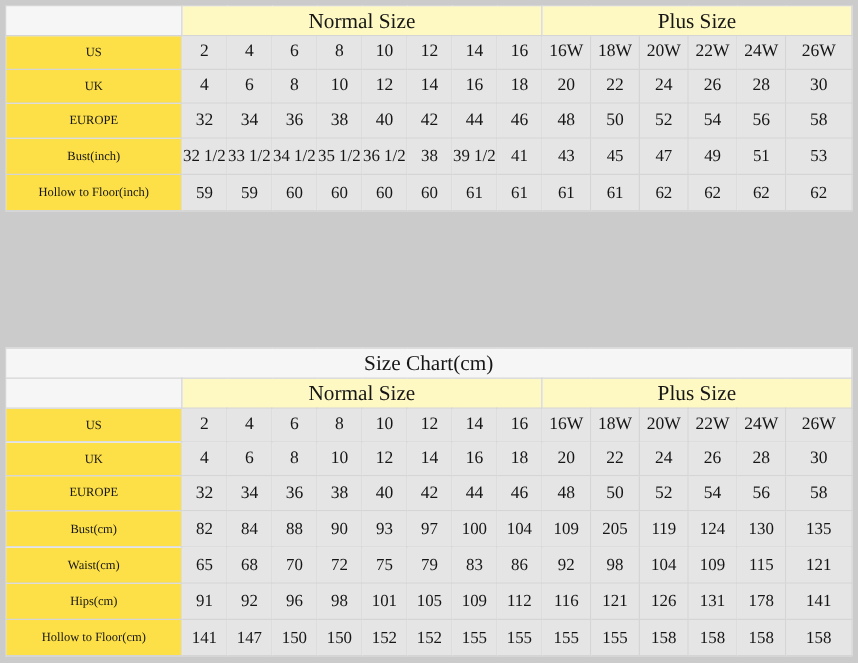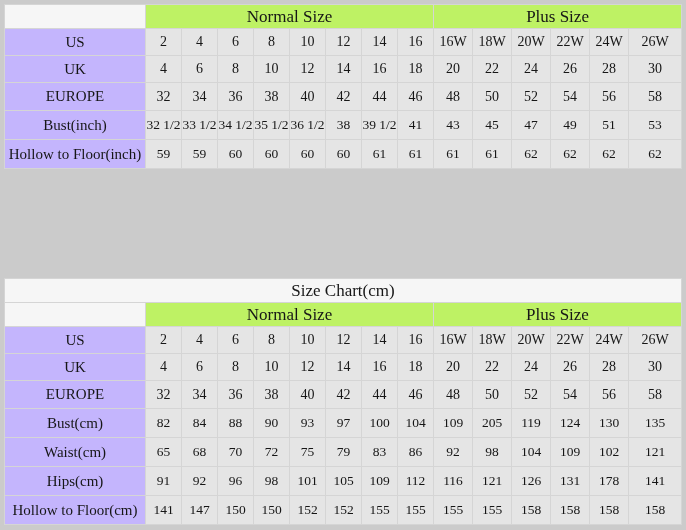--- a/index.html
+++ b/index.html
@@ -49,26 +49,26 @@
 
   .title-cell {
     font-size: 17px;
     background: #f6f6f6;
   }
   .corner-cell {
     background: #f6f6f6;
   }
   .group-cell {
     font-size: 17px;
-    background: #bef264;
+    background: #fef9c3;
     font-family: Liberation Serif, serif;
   }
   .label-cell {
-    font-size: 15px;
-    background: #c4b5fd;
+    font-size: 10px;
+    background: #fde047;
   }
   .data-cell {
     font-size: 13.5px;
     background: #e5e5e5;
   }
   tbody tr:nth-child(-n+3) .data-cell { font-size: 14px; }
 </style>
 </head>
 <body>
 
@@ -290,21 +290,21 @@
         <td class="data-cell">70</td>
         <td class="data-cell">72</td>
         <td class="data-cell">75</td>
         <td class="data-cell">79</td>
         <td class="data-cell">83</td>
         <td class="data-cell">86</td>
         <td class="data-cell">92</td>
         <td class="data-cell">98</td>
         <td class="data-cell">104</td>
         <td class="data-cell">109</td>
-        <td class="data-cell">102</td>
+        <td class="data-cell">115</td>
         <td class="data-cell">121</td>
       </tr>
       <tr>
         <th class="label-cell" scope="row">Hips(cm)</th>
         <td class="data-cell">91</td>
         <td class="data-cell">92</td>
         <td class="data-cell">96</td>
         <td class="data-cell">98</td>
         <td class="data-cell">101</td>
         <td class="data-cell">105</td>

